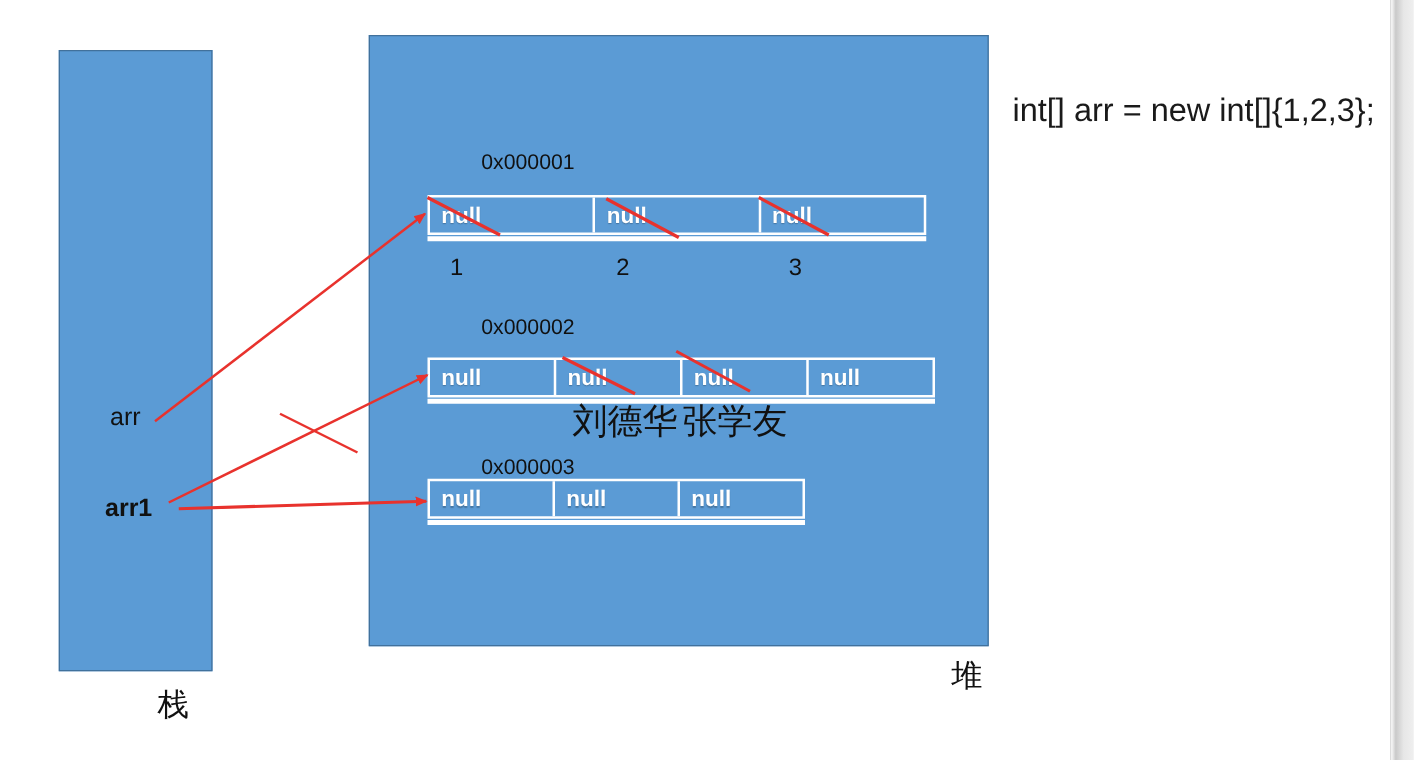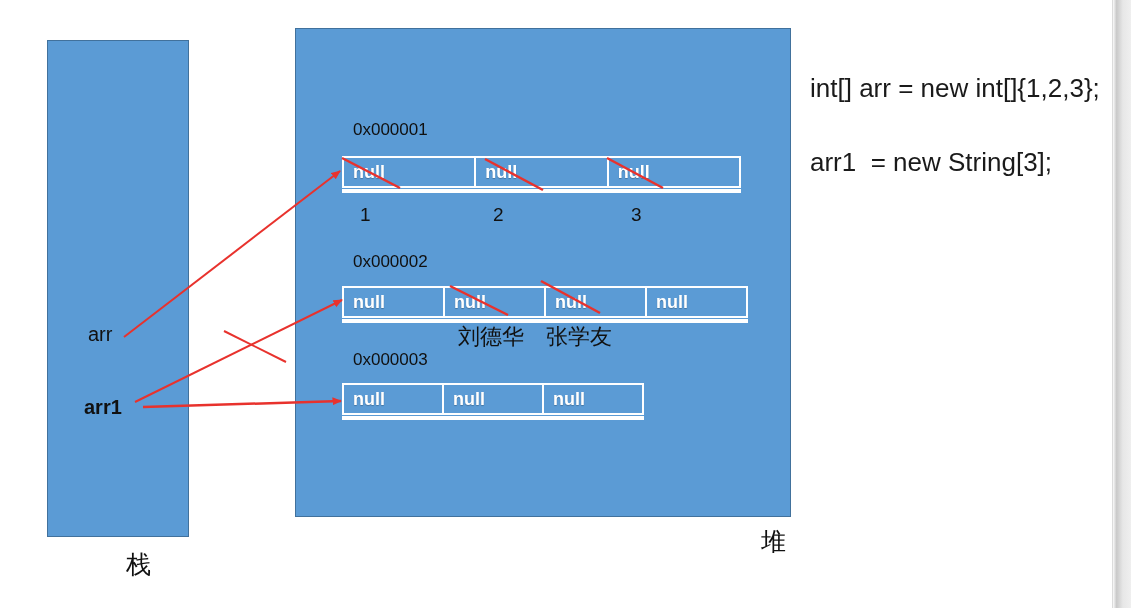--- a/index.html
+++ b/index.html
@@ -5,21 +5,21 @@
   html,body{margin:0;padding:0;}
   body{
     width:1131px;height:608px;background:#ffffff;overflow:hidden;
     font-family:"Liberation Sans", sans-serif;
     position:relative;
   }
   .page{position:absolute;inset:0;}
 
   
   .stack-rect{
-    position:absolute;left:47px;top:40px;width:142px;height:497px;
+    position:absolute;left:47px;top:40px;width:123px;height:497px;
     background:#5B9BD5;border:1px solid #41719C;box-sizing:border-box;
   }
   .heap-rect{
     position:absolute;left:295px;top:28px;width:496px;height:489px;
     background:#5B9BD5;border:1px solid #41719C;box-sizing:border-box;
   }
 
   
   .stack-var{
     position:absolute;color:#111;font-size:20px;line-height:20px;white-space:nowrap;
@@ -29,25 +29,25 @@
 
   
   .region-label{
     position:absolute;color:#111;font-size:25px;line-height:26px;white-space:nowrap;
   }
   .stack-region-label{left:126px;top:551px;}
   .heap-region-label{left:761px;top:528px;}
 
   
   .addr{
-    position:absolute;color:#101010;font-size:17px;line-height:18px;white-space:nowrap;
+    position:absolute;color:#101010;font-size:17px;line-height:18px;white-space:nowrap;margin-left:32px;
   }
   .addr1{left:57px;top:92px;}
   .addr2{left:57px;top:224px;}
-  .addr3{left:57px;top:322px;}
+  .addr3{left:57px;top:336px;}
 
   .arr-table{position:absolute;}
   .t1{left:46px;top:127px;width:399px;}
   .t2{left:46px;top:257px;width:406px;}
   .t3{left:46px;top:354px;width:302px;}
   .arr-row{
     display:flex;border:2px solid #ffffff;
   }
   .cell{
     flex:1;height:28px;line-height:28px;
@@ -59,21 +59,21 @@
   }
   .cell:last-child{border-right:none;}
   .understrip{height:4px;background:#ffffff;margin-top:1px;}
 
   .idx{
     position:absolute;top:176px;color:#111;font-size:19px;line-height:20px;
   }
   .idx-1{left:64px;} .idx-2{left:197px;} .idx-3{left:335px;}
 
   .cellname{
-    position:absolute;top:296px;color:#111;font-size:22px;line-height:24px;white-space:nowrap;
+    position:absolute;top:296px;color:#111;font-size:28px;line-height:24px;white-space:nowrap;
   }
   .name-1{left:162px;} .name-2{left:250px;}
 
   
   .code{
     position:absolute;left:810px;top:27px;color:#1a1a1a;
     font-size:26px;line-height:24.5px;white-space:pre;
   }
 
   
@@ -133,21 +133,20 @@
         <div class="cell">null</div>
       </div>
       <div class="understrip"></div>
     </div>
 
   </div>
   <div class="region-label heap-region-label">堆</div>
 
   <div class="code">
     <div>int[] arr = new int[]{1,2,3};</div>
-    <div>arr1  = new String[3];</div>
   </div>
 
   <svg class="overlay" viewBox="0 0 1131 608" xmlns="http://www.w3.org/2000/svg">
     <defs>
       <marker id="ah" markerWidth="11" markerHeight="10" refX="8.5" refY="4.5" orient="auto" markerUnits="userSpaceOnUse">
         <path d="M0,0.5 L9.5,4.5 L0,8.5 z" fill="#E8322D"></path>
       </marker>
     </defs>
     <line x1="124" y1="337" x2="340" y2="171" stroke="#E8322D" stroke-width="2" marker-end="url(#ah)"></line>
     <line x1="135" y1="402" x2="342" y2="300" stroke="#E8322D" stroke-width="2" marker-end="url(#ah)"></line>

